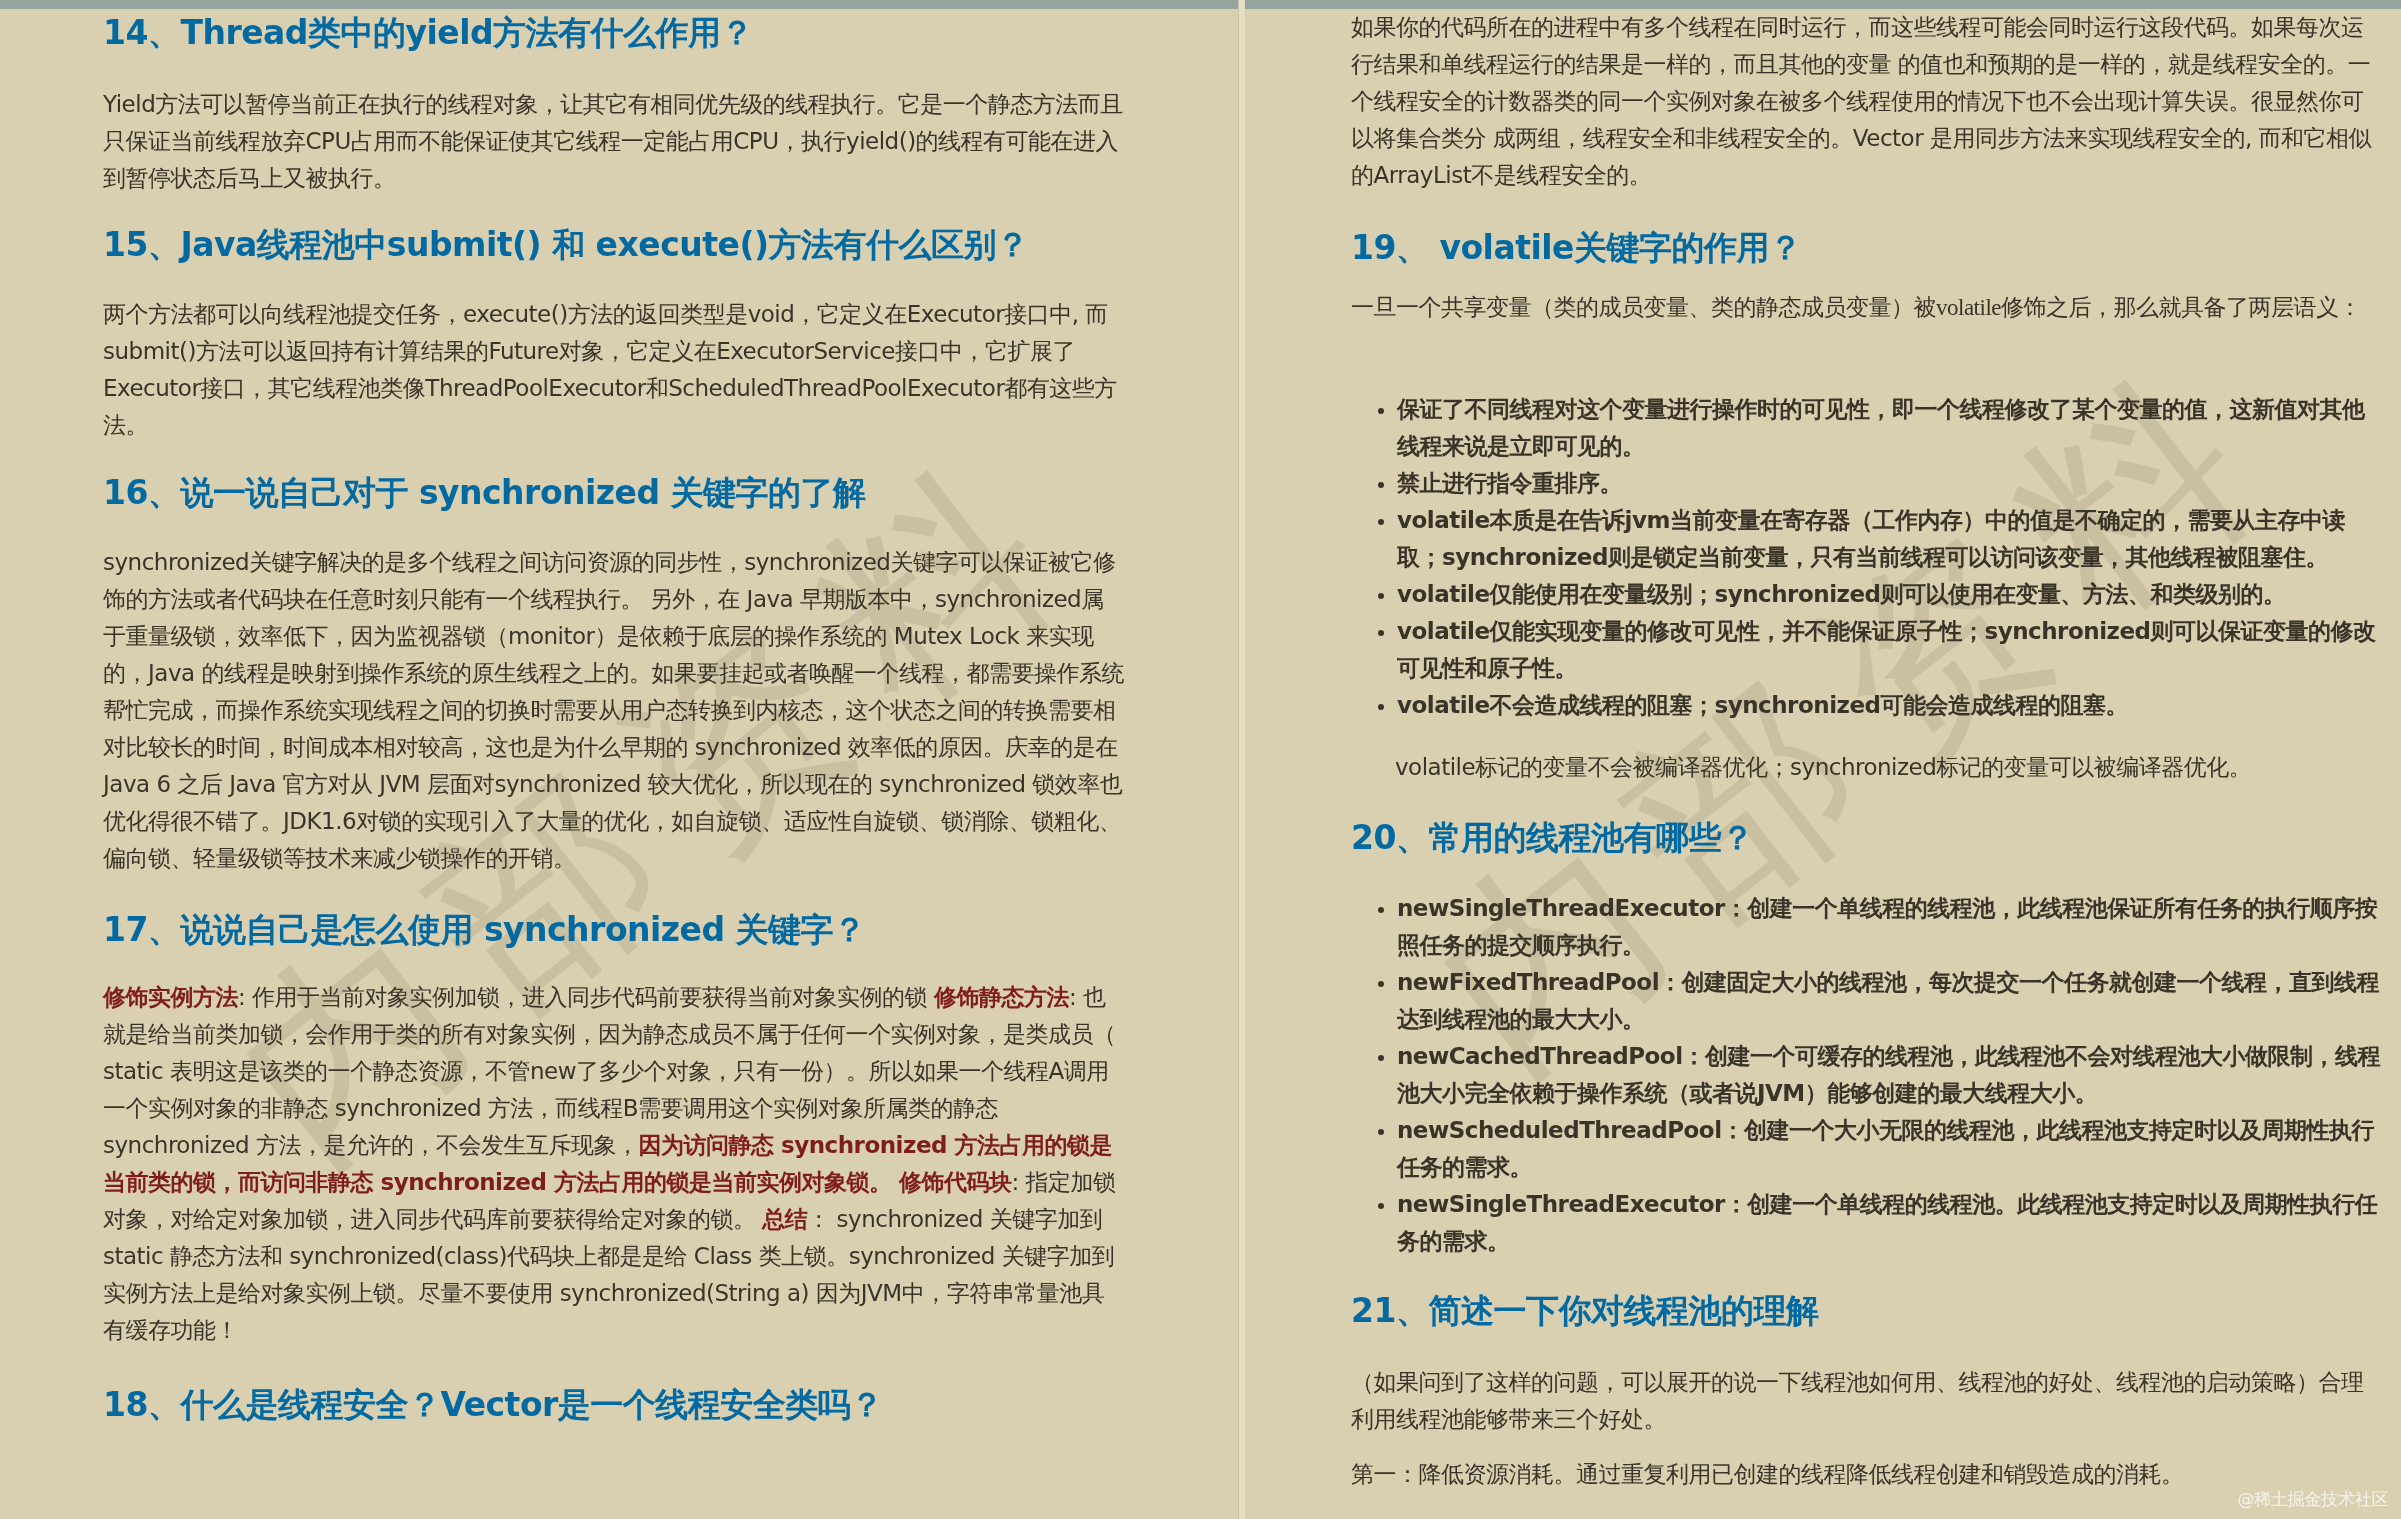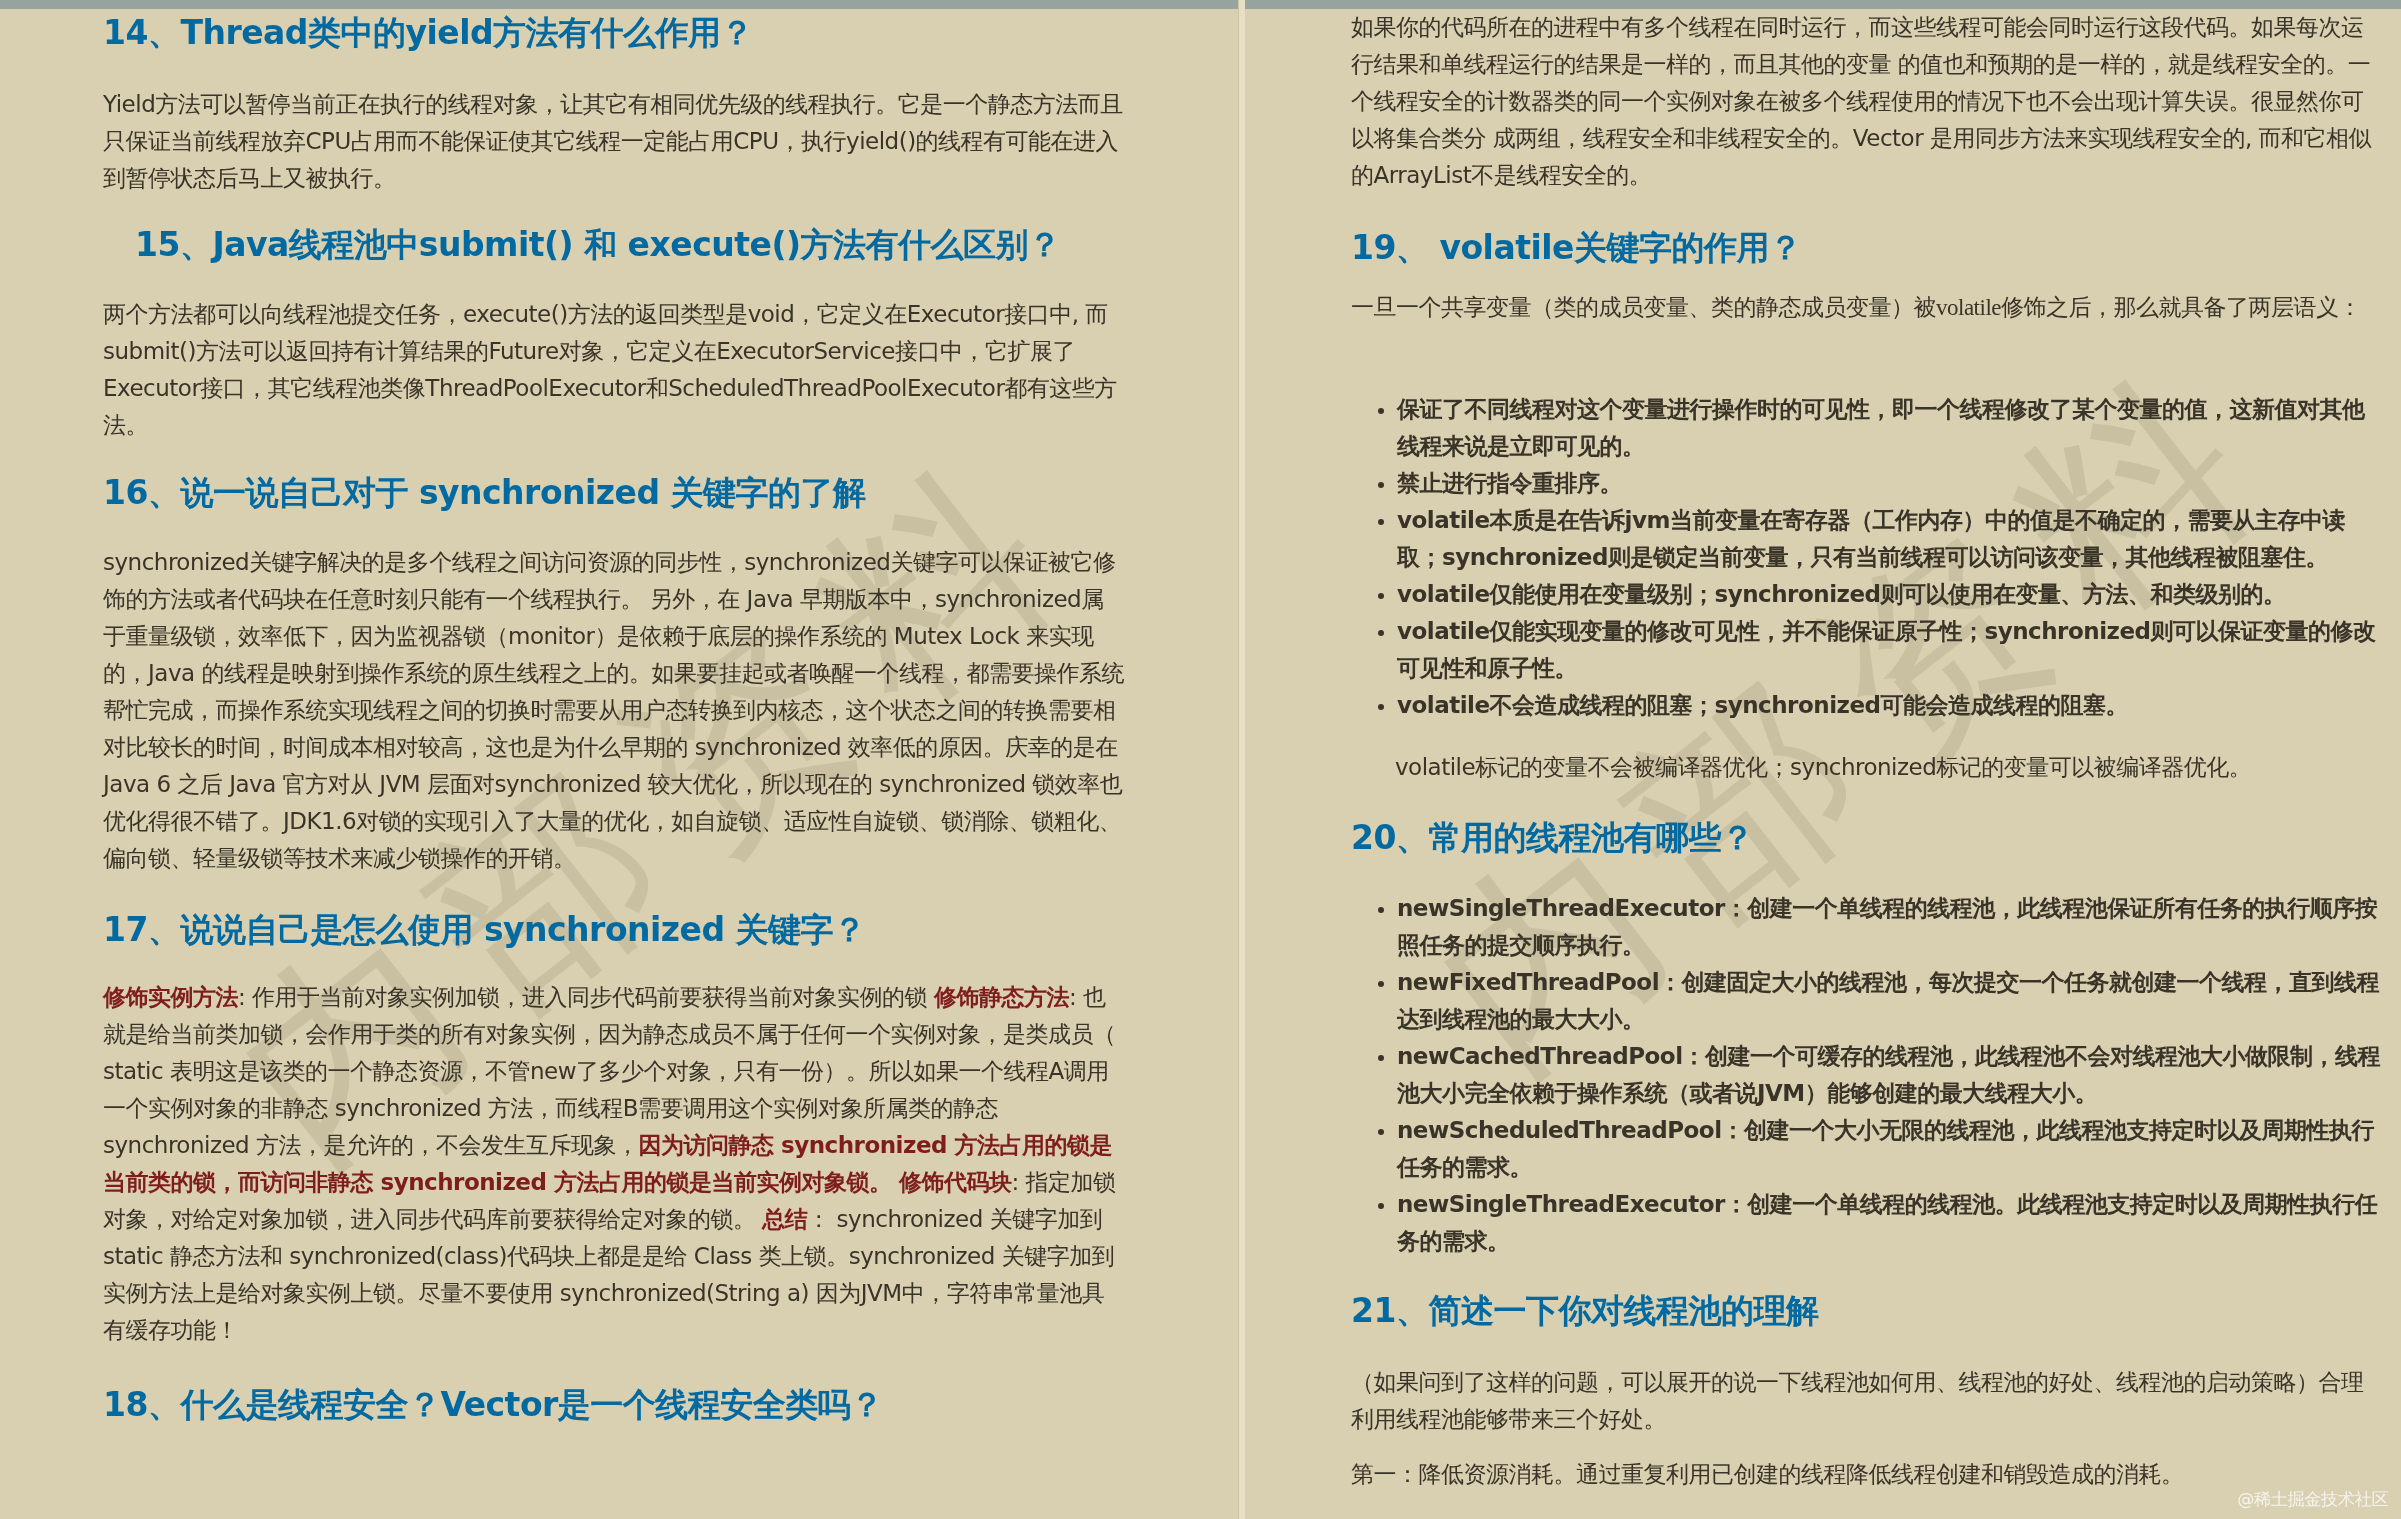--- a/index.html
+++ b/index.html
@@ -76,21 +76,21 @@
   <div class="watermark" style="left:164px; top:657px;">内部资料</div>
   <div class="content">
 
     <div class="blk" style="top:1.8px;">
       <h2>14、Thread类中的yield方法有什么作用？</h2>
     </div>
     <div class="blk" style="top:77px;">
       <p>Yield方法可以暂停当前正在执行的线程对象，让其它有相同优先级的线程执行。它是一个静态方法而且只保证当前线程放弃CPU占用而不能保证使其它线程一定能占用CPU，执行yield()的线程有可能在进入到暂停状态后马上又被执行。</p>
     </div>
 
-    <div class="blk" style="top:214px;margin-left:32px;">
+    <div class="blk" style="top:214px;">
       <h2>15、Java线程池中submit() 和 execute()方法有什么区别？</h2>
     </div>
     <div class="blk" style="top:287px;">
       <p>两个方法都可以向线程池提交任务，execute()方法的返回类型是void，它定义在Executor接口中, 而submit()方法可以返回持有计算结果的Future对象，它定义在ExecutorService接口中，它扩展了Executor接口，其它线程池类像ThreadPoolExecutor和ScheduledThreadPoolExecutor都有这些方法。</p>
     </div>
 
     <div class="blk" style="top:462px;">
       <h2>16、说一说自己对于 synchronized 关键字的了解</h2>
     </div>
     <div class="blk" style="top:535px;">

